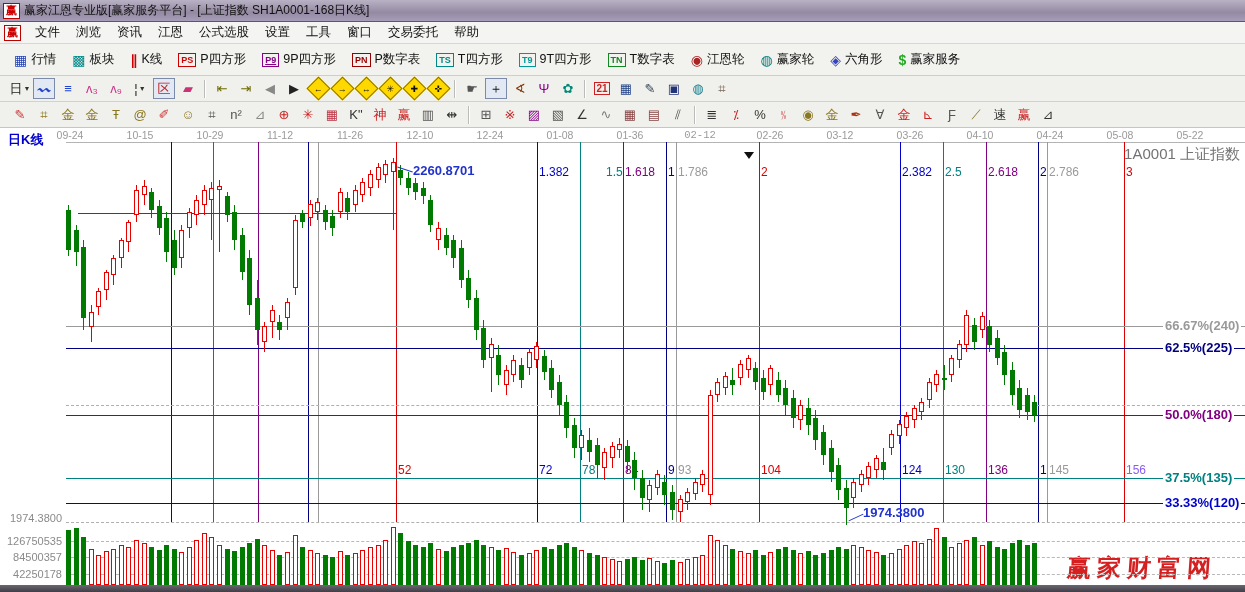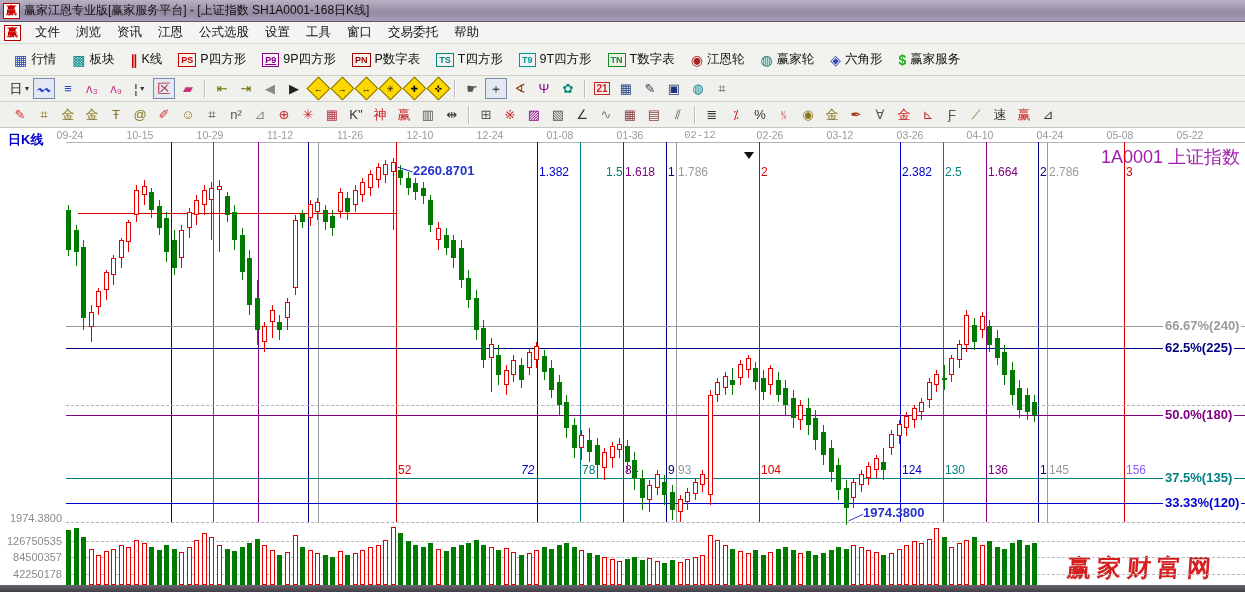--- a/index.html
+++ b/index.html
@@ -36,21 +36,21 @@
   .vsep{width:1px;height:18px;background:#bbb;border-right:1px solid #fff;margin:0 4px;}
   .diamond{width:15px;height:15px;background:#ffd800;border:1px solid #8a7500;transform:rotate(45deg);
     display:flex;align-items:center;justify-content:center;}
   .diamond span{transform:rotate(-45deg);font-size:9px;color:#111;font-weight:bold;}
   
   .chart{position:absolute;left:0;top:128px;width:1245px;height:457px;background:#fff;}
   .datelbl{position:absolute;top:1px;width:44px;margin-left:-22px;text-align:center;
     font-size:10.5px;color:#9a9a9a;}
   .axisline{position:absolute;height:0;border-top:1px solid #b4b4b4;}
   .panelabel{position:absolute;left:8px;top:3px;font-size:13px;font-weight:bold;color:#0000cc;}
-  .symlabel{position:absolute;right:5px;top:17px;font-size:18px;color:#a21caf;}
+  .symlabel{position:absolute;right:5px;top:17px;font-size:15px;color:#737373;}
   .vline{position:absolute;width:0;border-left:1px solid;}
   .hline{position:absolute;height:0;border-top:1px solid;}
   .ratiolbl{position:absolute;top:37px;font-size:12px;background:rgba(255,255,255,.0);padding-left:2px;}
   .daylbl{position:absolute;top:335px;font-size:12px;padding-left:2px;}
   .lvllbl{position:absolute;left:1163px;font-size:13px;font-weight:bold;background:#fff;padding:0 2px;margin-top:-8px;}
   .scalelbl{position:absolute;right:1183px;width:120px;text-align:right;font-size:11px;color:#8a8a8a;margin-top:-6px;}
   .candle-body{position:absolute;width:5px;box-sizing:border-box;}
   .wick{position:absolute;width:1px;}
   .volbar{position:absolute;width:5px;box-sizing:border-box;}
   .anno{position:absolute;font-size:13px;font-weight:bold;color:#2233cc;white-space:nowrap;}
@@ -406,21 +406,21 @@
       <div class="axisline" style="left: 66px; top: 14px; width: 1179px;"></div>
       <div class="vline" style="left: 171px; top: 14px; height: 380px; border-color: rgb(0, 0, 204);"></div>
       <div class="vline" style="left: 213px; top: 14px; height: 380px; border-color: rgb(0, 128, 128);"></div>
       <div class="vline" style="left: 258px; top: 14px; height: 380px; border-color: rgb(128, 0, 128);"></div>
       <div class="vline" style="left: 308px; top: 14px; height: 380px; border-color: rgb(0, 0, 128);"></div>
       <div class="vline" style="left: 318px; top: 14px; height: 380px; border-color: rgb(154, 154, 154);"></div>
       <div class="vline" style="left: 396px; top: 14px; height: 380px; border-color: rgb(221, 0, 0);"></div>
       <div class="daylbl" style="left: 396px; color: rgb(221, 0, 0);">52</div>
       <div class="vline" style="left: 537px; top: 14px; height: 380px; border-color: rgb(0, 0, 204);"></div>
       <div class="ratiolbl" style="left: 537px; color: rgb(0, 0, 204);">1.382</div>
-      <div class="daylbl" style="left: 519px; color: rgb(0, 0, 204); font-style: italic;">72</div>
+      <div class="daylbl" style="left: 537px; color: rgb(0, 0, 204);">72</div>
       <div class="vline" style="left: 580px; top: 14px; height: 380px; border-color: rgb(0, 128, 128);"></div>
       <div class="ratiolbl" style="left: 604px; color: rgb(0, 128, 128);">1.5</div>
       <div class="daylbl" style="left: 580px; color: rgb(0, 128, 128);">78</div>
       <div class="vline" style="left: 623px; top: 14px; height: 380px; border-color: rgb(128, 0, 128);"></div>
       <div class="ratiolbl" style="left: 623px; color: rgb(128, 0, 128);">1.618</div>
       <div class="daylbl" style="left: 623px; color: rgb(128, 0, 128);">84</div>
       <div class="vline" style="left: 666px; top: 14px; height: 380px; border-color: rgb(0, 0, 128);"></div>
       <div class="ratiolbl" style="left: 666px; color: rgb(0, 0, 128);">1</div>
       <div class="daylbl" style="left: 666px; color: rgb(0, 0, 128);">9</div>
       <div class="vline" style="left: 676px; top: 14px; height: 380px; border-color: rgb(154, 154, 154);"></div>
@@ -429,21 +429,21 @@
       <div class="vline" style="left: 759px; top: 14px; height: 380px; border-color: rgb(221, 0, 0);"></div>
       <div class="ratiolbl" style="left: 759px; color: rgb(221, 0, 0);">2</div>
       <div class="daylbl" style="left: 759px; color: rgb(221, 0, 0);">104</div>
       <div class="vline" style="left: 900px; top: 14px; height: 380px; border-color: rgb(0, 0, 204);"></div>
       <div class="ratiolbl" style="left: 900px; color: rgb(0, 0, 204);">2.382</div>
       <div class="daylbl" style="left: 900px; color: rgb(0, 0, 204);">124</div>
       <div class="vline" style="left: 943px; top: 14px; height: 380px; border-color: rgb(0, 128, 128);"></div>
       <div class="ratiolbl" style="left: 943px; color: rgb(0, 128, 128);">2.5</div>
       <div class="daylbl" style="left: 943px; color: rgb(0, 128, 128);">130</div>
       <div class="vline" style="left: 986px; top: 14px; height: 380px; border-color: rgb(128, 0, 128);"></div>
-      <div class="ratiolbl" style="left: 986px; color: rgb(128, 0, 128);">1.664</div>
+      <div class="ratiolbl" style="left: 986px; color: rgb(128, 0, 128);">2.618</div>
       <div class="daylbl" style="left: 986px; color: rgb(128, 0, 128);">136</div>
       <div class="vline" style="left: 1038px; top: 14px; height: 380px; border-color: rgb(0, 0, 128);"></div>
       <div class="ratiolbl" style="left: 1038px; color: rgb(0, 0, 128);">2</div>
       <div class="daylbl" style="left: 1038px; color: rgb(0, 0, 128);">1</div>
       <div class="vline" style="left: 1047px; top: 14px; height: 380px; border-color: rgb(154, 154, 154);"></div>
       <div class="ratiolbl" style="left: 1047px; color: rgb(154, 154, 154);">2.786</div>
       <div class="daylbl" style="left: 1047px; color: rgb(154, 154, 154);">145</div>
       <div class="vline" style="left: 1124px; top: 14px; height: 380px; border-color: rgb(221, 0, 0);"></div>
       <div class="ratiolbl" style="left: 1124px; color: rgb(221, 0, 0);">3</div>
       <div class="daylbl" style="left: 1124px; color: #8b5cf6;">156</div>

